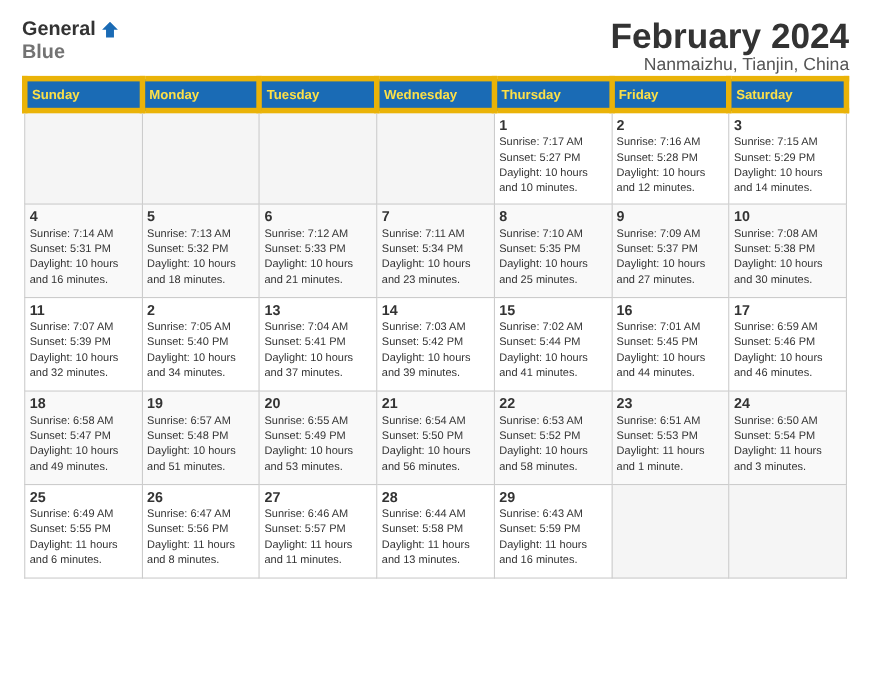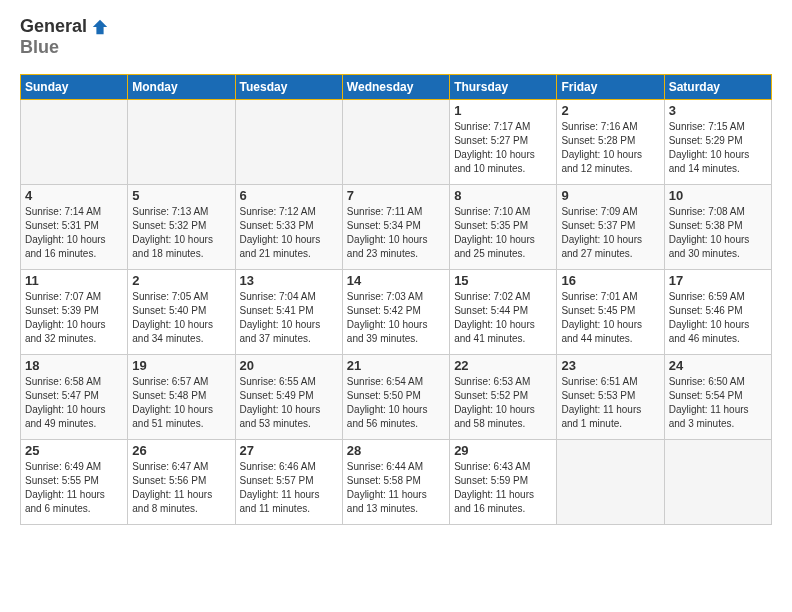--- a/index.html
+++ b/index.html
@@ -11,21 +11,21 @@
       overflow: hidden;
     }
     .page {
       width: 792px;
       padding: 16px 20px 10px 20px;
     }
     .header-area {
       display: flex;
       justify-content: space-between;
       align-items: flex-start;
-      margin-bottom: 16px;
+      margin-bottom: 0;
     }
     .logo {
       display: flex;
       flex-direction: column;
       align-items: flex-start;
     }
     .logo-text {
       display: flex;
       align-items: center;
       gap: 2px;
@@ -59,26 +59,26 @@
       font-size: 16px;
       color: #555;
     }
     table {
       width: 100%;
       border-collapse: collapse;
       table-layout: fixed;
     }
     thead tr th {
       background: #1a6bb5;
-      color: #ffffff;
+      color: #fde047;
       font-size: 12px;
       font-weight: bold;
       padding: 5px 4px;
       text-align: left;
-      border: 1px solid #eab308;
+      border: 5px solid #eab308;
     }
     tbody tr td {
       border: 1px solid #ccc;
       vertical-align: top;
       padding: 3px 4px;
       font-size: 10.5px;
       color: #333;
       background: #fff;
       height: 85px;
     }
@@ -108,20 +108,24 @@
   <div class="header-area">
     <div class="logo">
       <div class="logo-text">
         <span class="logo-general">General</span>
         <svg class="logo-icon" viewBox="0 0 20 20">
           <polygon points="10,2 18,10 14,10 14,18 6,18 6,10 2,10" fill="#1a6bb5"></polygon>
         </svg>
       </div>
       <span class="logo-blue">Blue</span>
     </div>
+    <div class="title-area">
+      <div class="main-title">February 2024</div>
+      <div class="subtitle">Nanmaizhu, Tianjin, China</div>
+    </div>
   </div>
 
   <table>
     <thead>
       <tr>
       <th>Sunday</th>
           <th>Monday</th>
           <th>Tuesday</th>
           <th>Wednesday</th>
           <th>Thursday</th>

